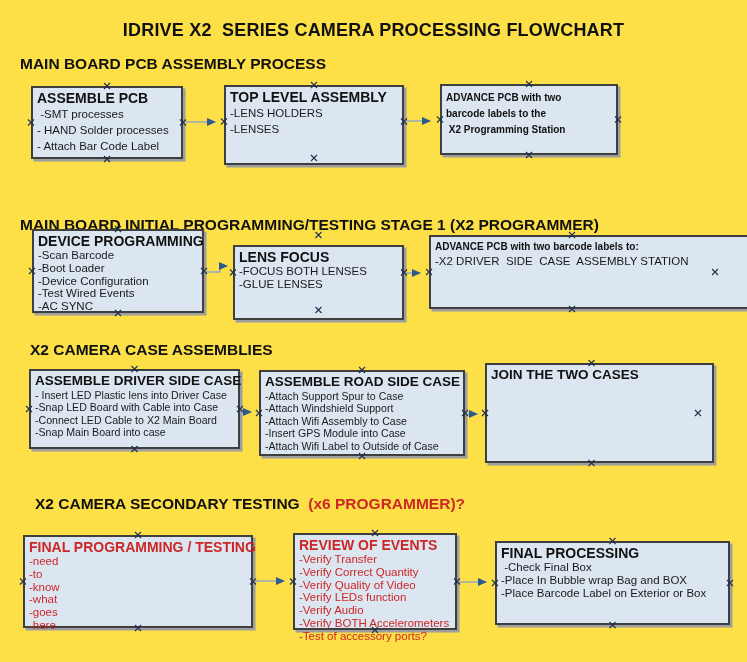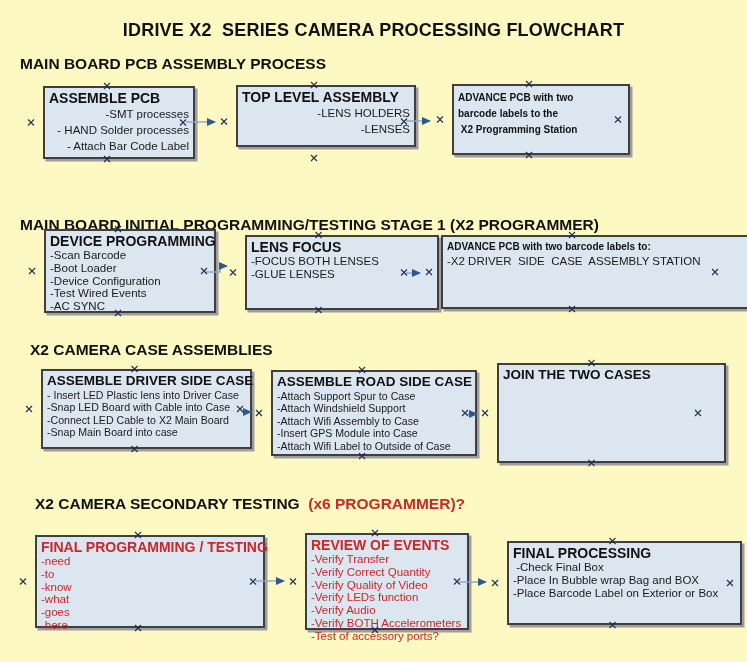--- a/index.html
+++ b/index.html
@@ -1,40 +1,39 @@
 <!DOCTYPE html>
 <html><head>
 <meta charset="utf-8">
 <style>
   html,body{margin:0;padding:0;background:#ffffff;}
   #root{
-    position:relative;width:747px;height:662px;background:#fef9c3;
+    position:relative;width:747px;height:662px;background:#fde047;
     font-family:"Liberation Sans", sans-serif;color:#111;overflow:hidden;
   }
   .main-title{
     position:absolute;top:20px;left:0;width:747px;text-align:center;
     font-size:18px;font-weight:bold;letter-spacing:.2px;white-space:pre;
   }
   .section-heading{
     position:absolute;font-size:15.5px;font-weight:bold;white-space:pre;
   }
   .section-heading .red-part{color:var(--red);}
   .box{
     position:absolute;box-sizing:border-box;
     background:var(--box-fill);
     border:2px solid var(--box-border);
     box-shadow:2.5px 2.5px 0 0 #9e9e9e;
     padding:2px 4px;
-    margin-left:12px;
   }
   .box-title{font-size:14px;font-weight:bold;line-height:16px;white-space:pre;}
   .small-title .box-title{font-size:10px;}
   .box-items{font-size:11.5px;color:#1a1a1a;white-space:pre;}
   .box-item{white-space:pre;}
-  .r1 .box-item{line-height:16px;text-align:right;}
+  .r1 .box-item{line-height:16px;}
   .r2 .box-item{line-height:12.8px;}
   .r3 .box-item{line-height:12.4px;font-size:10.6px;}
   .r3 .box-title{font-size:13.5px;}
   .r4 .box-item{line-height:12.8px;}
   .red-box .box-title,.red-box .box-items,.red-box .box-item{color:var(--red);}
   #connector-layer{
     position:absolute;left:0;top:0;width:747px;height:662px;
     pointer-events:none;
   }
 </style>
@@ -47,34 +46,34 @@
 
   <div class="section-heading" style="left:20px;top:55px">MAIN BOARD PCB ASSEMBLY PROCESS</div>
   <div class="section-heading" style="left:20px;top:216px">MAIN BOARD INITIAL PROGRAMMING/TESTING STAGE 1 (X2 PROGRAMMER)</div>
   <div class="section-heading" style="left:30px;top:341px">X2 CAMERA CASE ASSEMBLIES</div>
   <div class="section-heading" style="left:35px;top:495px"><span>X2 CAMERA SECONDARY TESTING </span><span class="red-part"> (x6 PROGRAMMER)?</span></div>
 
   <div class="box r1" style="left:31px;top:86px;width:152px;height:73px">
     <div class="box-title"><div class="title-line">ASSEMBLE PCB</div></div>
     <div class="box-items"><div class="box-item"> -SMT processes</div><div class="box-item">- HAND Solder processes</div><div class="box-item">- Attach Bar Code Label</div></div>
   </div>
-  <div class="box r1" style="left:224px;top:85px;width:180px;height:62px">
+  <div class="box r1" style="left:224px;top:85px;width:180px;height:80px">
     <div class="box-title"><div class="title-line">TOP LEVEL ASSEMBLY</div></div>
     <div class="box-items"><div class="box-item">-LENS HOLDERS</div><div class="box-item">-LENSES</div></div>
   </div>
   <div class="box r1 small-title" style="left:440px;top:84px;width:178px;height:71px;padding-top:4px">
     <div class="box-title"><div class="title-line">ADVANCE PCB with two</div><div class="title-line">barcode labels to the</div><div class="title-line"> X2 Programming Station</div></div>
     <div class="box-items"></div>
   </div>
 
   <div class="box r2" style="left:32px;top:229px;width:172px;height:84px">
     <div class="box-title"><div class="title-line">DEVICE PROGRAMMING</div></div>
     <div class="box-items"><div class="box-item">-Scan Barcode</div><div class="box-item">-Boot Loader</div><div class="box-item">-Device Configuration</div><div class="box-item">-Test Wired Events</div><div class="box-item">-AC SYNC</div></div>
   </div>
-  <div class="box r2" style="left:233px;top:235px;width:194px;height:75px">
+  <div class="box r2" style="left:233px;top:245px;width:171px;height:75px">
     <div class="box-title"><div class="title-line">LENS FOCUS</div></div>
     <div class="box-items"><div class="box-item">-FOCUS BOTH LENSES</div><div class="box-item">-GLUE LENSES</div></div>
   </div>
   <div class="box r2 small-title" style="left:429px;top:235px;width:330px;height:74px">
     <div class="box-title"><div class="title-line">ADVANCE PCB with two barcode labels to:</div></div>
     <div class="box-items"><div class="box-item">-X2 DRIVER  SIDE  CASE  ASSEMBLY STATION</div></div>
   </div>
 
   <div class="box r3" style="left:29px;top:369px;width:211px;height:80px">
     <div class="box-title"><div class="title-line">ASSEMBLE DRIVER SIDE CASE</div></div>

